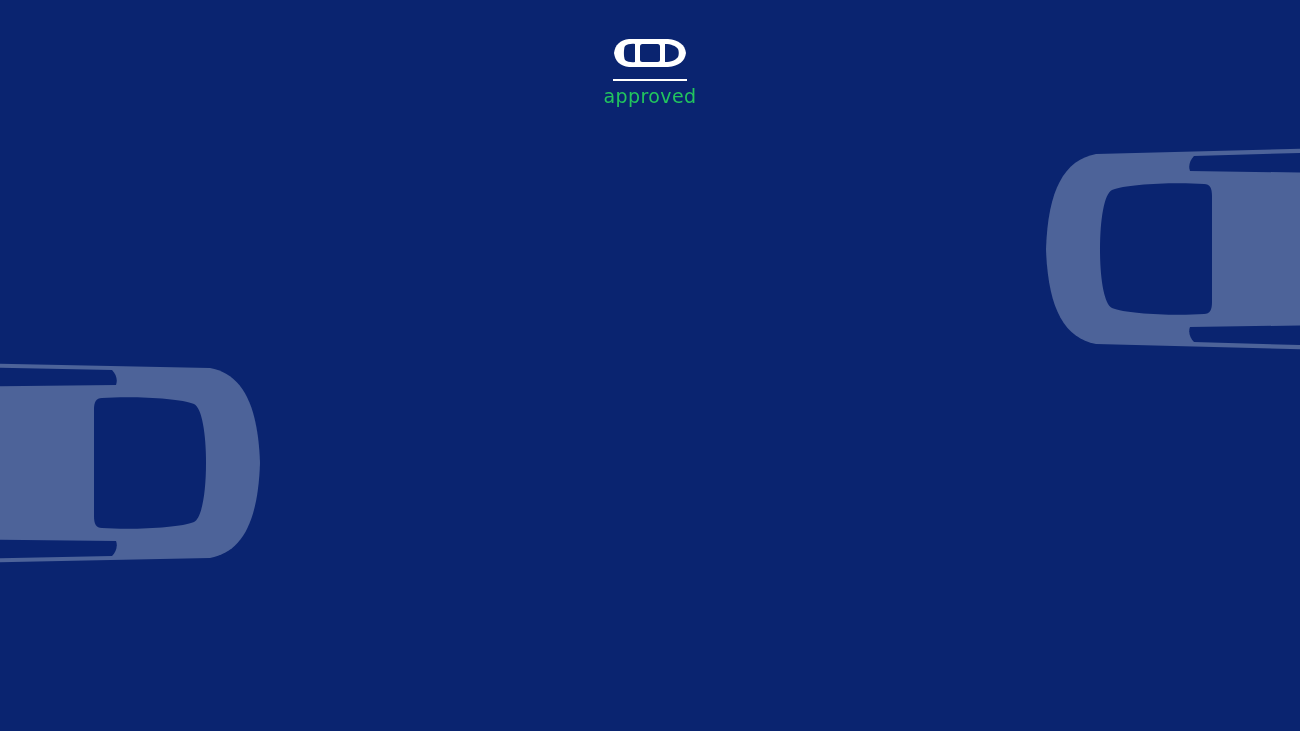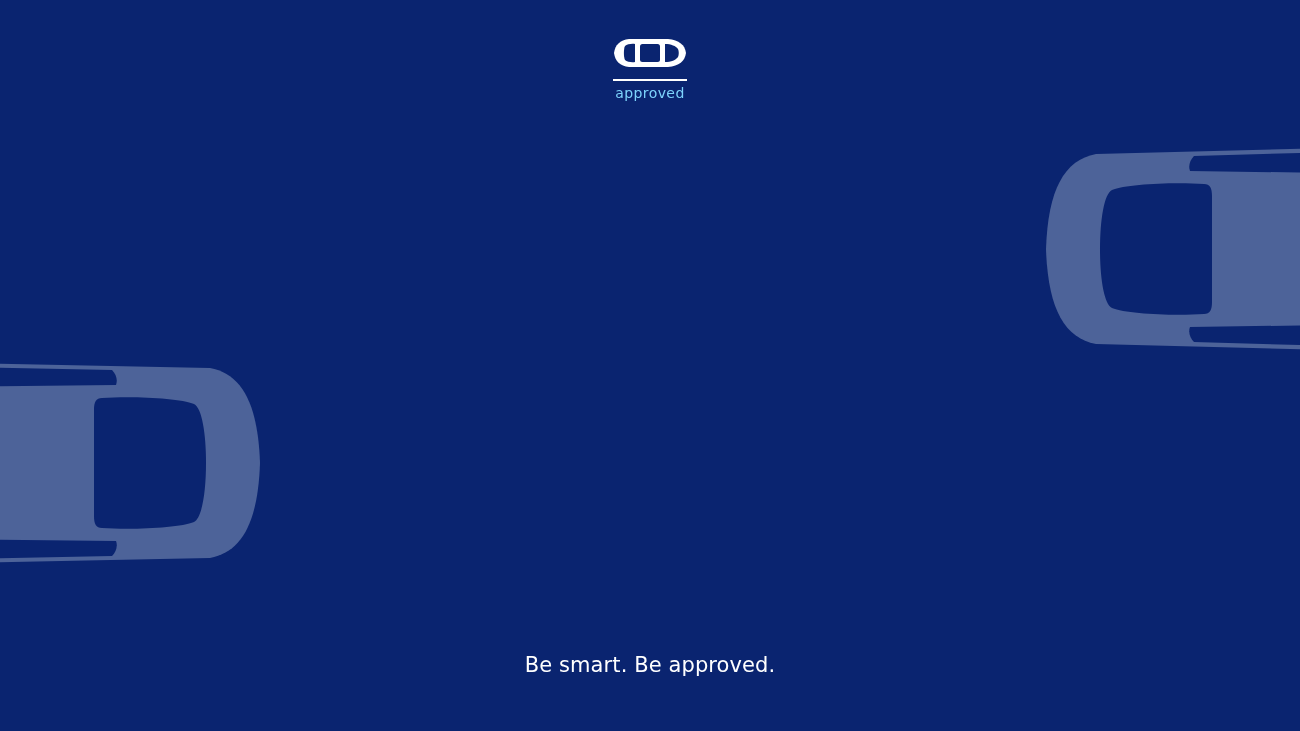--- a/index.html
+++ b/index.html
@@ -43,22 +43,22 @@
   }
   #logo-mark { display:block; }
   #logo-rule {
     width:74px;
     height:1.6px;
     background:#ffffff;
     margin-top:7px;
     margin-bottom:4px;
   }
   #logo-word {
-    color:#7dd3fc;
-    font-size:14px;
+    color:#22c55e;
+    font-size:19px;
     letter-spacing:0.4px;
     font-weight:400;
     line-height:1.25;
     font-family:"DejaVu Sans", sans-serif;
   }
 
   
   #headline {
     position:absolute;
     top:278px;
@@ -174,15 +174,14 @@
                  C 58,6 63,8 65,11
                  C 66,13 66,17 65,19
                  C 63,22 58,24 52,24 Z" fill="#0a2470"></path>
       </svg>
     </span>
     <div id="logo-rule"></div>
     <div id="logo-word">approved</div>
   </div>
 
 
-  <div id="tagline">Be smart. Be approved.</div>
 
 </div>
 
 </body></html>

